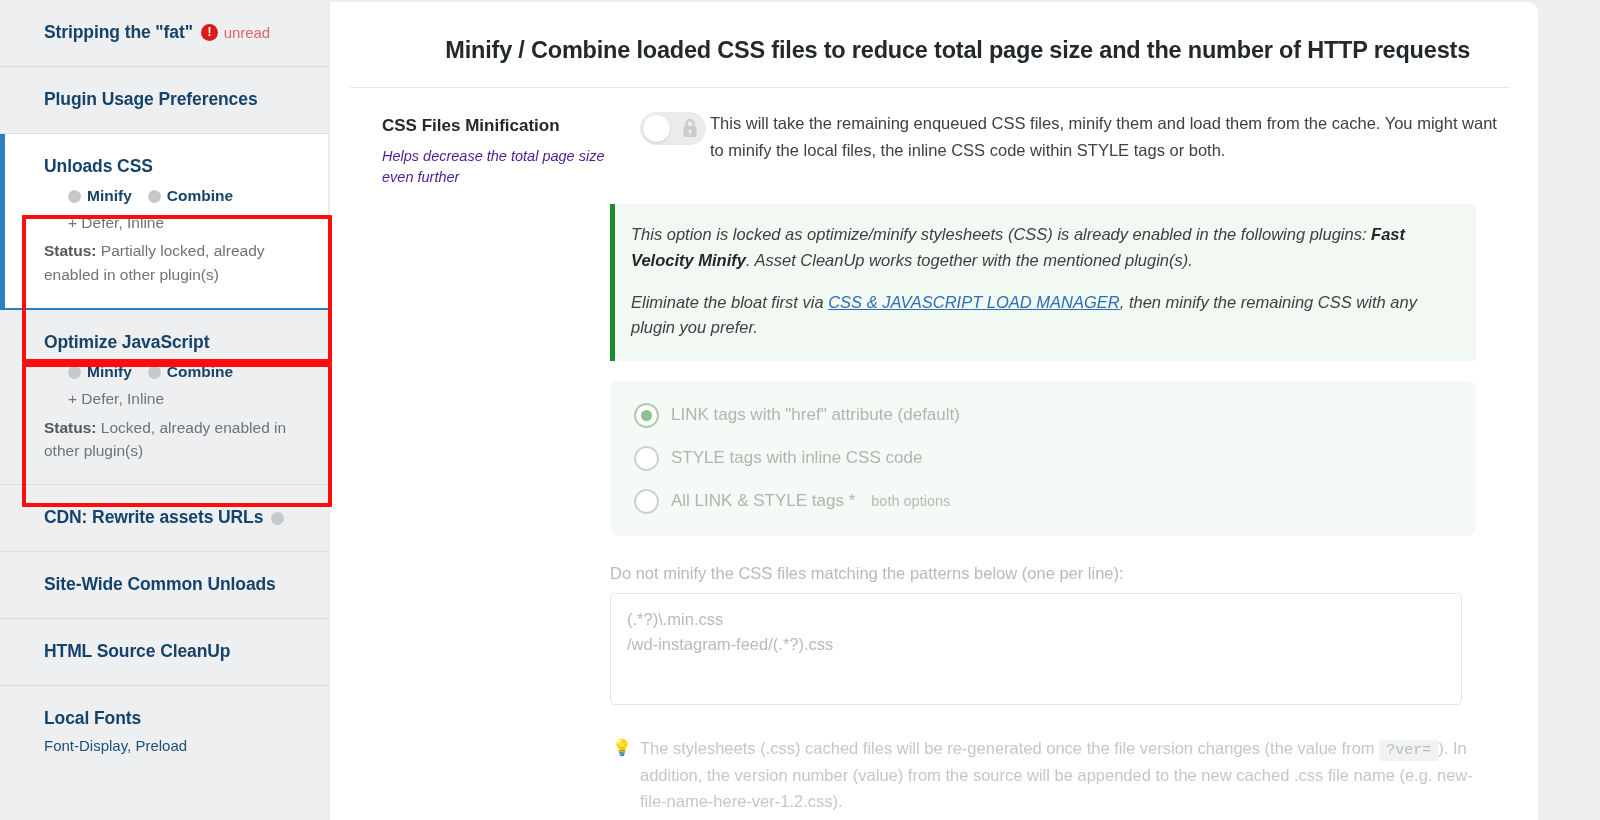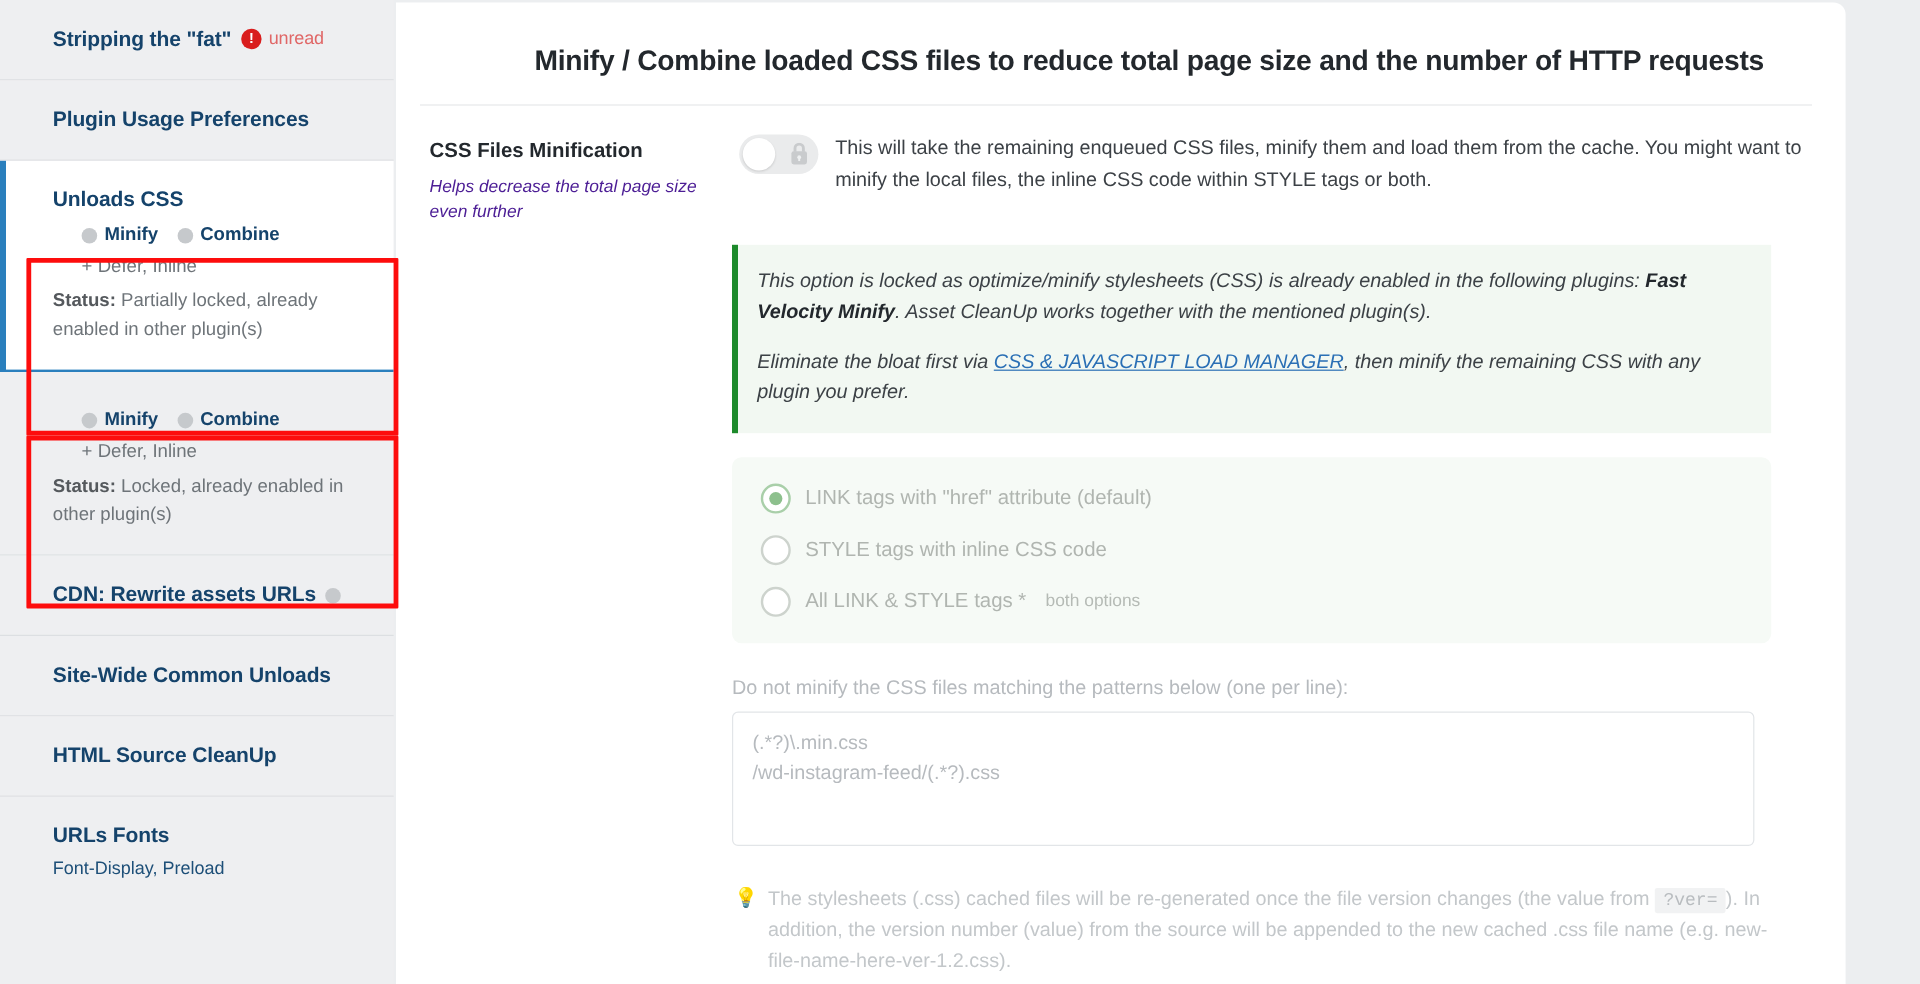--- a/index.html
+++ b/index.html
@@ -153,21 +153,21 @@
   .panel-title {
     font-size: 23.5px;
     font-weight: bold;
     color: #23282d;
     letter-spacing: -0.2px;
     line-height: 1.25;
   }
 
   .row {
     display: flex;
-    padding: 22px 28px 0 28px;
+    padding: 22px 28px 0 52px;
     justify-content: center;
   }
   .col-label {
     width: 258px;
     min-width: 258px;
     padding-top: 6px;
     padding-right: 18px;
     box-sizing: border-box;
   }
   .col-label .lbl {
@@ -180,21 +180,21 @@
     font-style: italic;
     color: #4c1d95;
     margin-top: 10px;
     line-height: 1.45;
   }
   .col-field { flex: 1; }
 
   .toggle-row {
     display: flex;
     align-items: flex-start;
-    gap: 14px;
+    gap: 4px;
   }
   .toggle {
     width: 66px;
     height: 33px;
     min-width: 66px;
     border-radius: 17px;
     background: #eaebec;
     position: relative;
     margin-top: 2px;
   }
@@ -389,20 +389,23 @@
         <span class="flag">Combine</span>
         <span class="plus">+ Defer, Inline</span>
       </div>
       <div class="status-line">
         <b>Status:</b>
         <span>Partially locked, already enabled in other plugin(s)</span>
       </div>
     </div>
 
     <div class="side-item">
+      <div class="title">
+        <span>Optimize JavaScript</span>
+      </div>
       <div class="opt-line">
         <span class="dot-grey"></span>
         <span class="flag">Minify</span>
         <span class="dot-grey"></span>
         <span class="flag">Combine</span>
         <span class="plus">+ Defer, Inline</span>
       </div>
       <div class="status-line">
         <b>Status:</b>
         <span>Locked, already enabled in other plugin(s)</span>
@@ -423,21 +426,21 @@
     </div>
 
     <div class="side-item">
       <div class="title">
         <span>HTML Source CleanUp</span>
       </div>
     </div>
 
     <div class="side-item no-border">
       <div class="title">
-        <span>URLs Fonts</span>
+        <span>Local Fonts</span>
       </div>
       <div class="subtitle">Font-Display, Preload</div>
     </div>
   </aside>
 
   <div class="red-box" style="left:22px; top:215px; width:310px; height:148px;"></div>
   <div class="red-box" style="left:22px; top:363px; width:310px; height:144px;"></div>
 
   <div class="main-wrap">
     <div class="panel">

